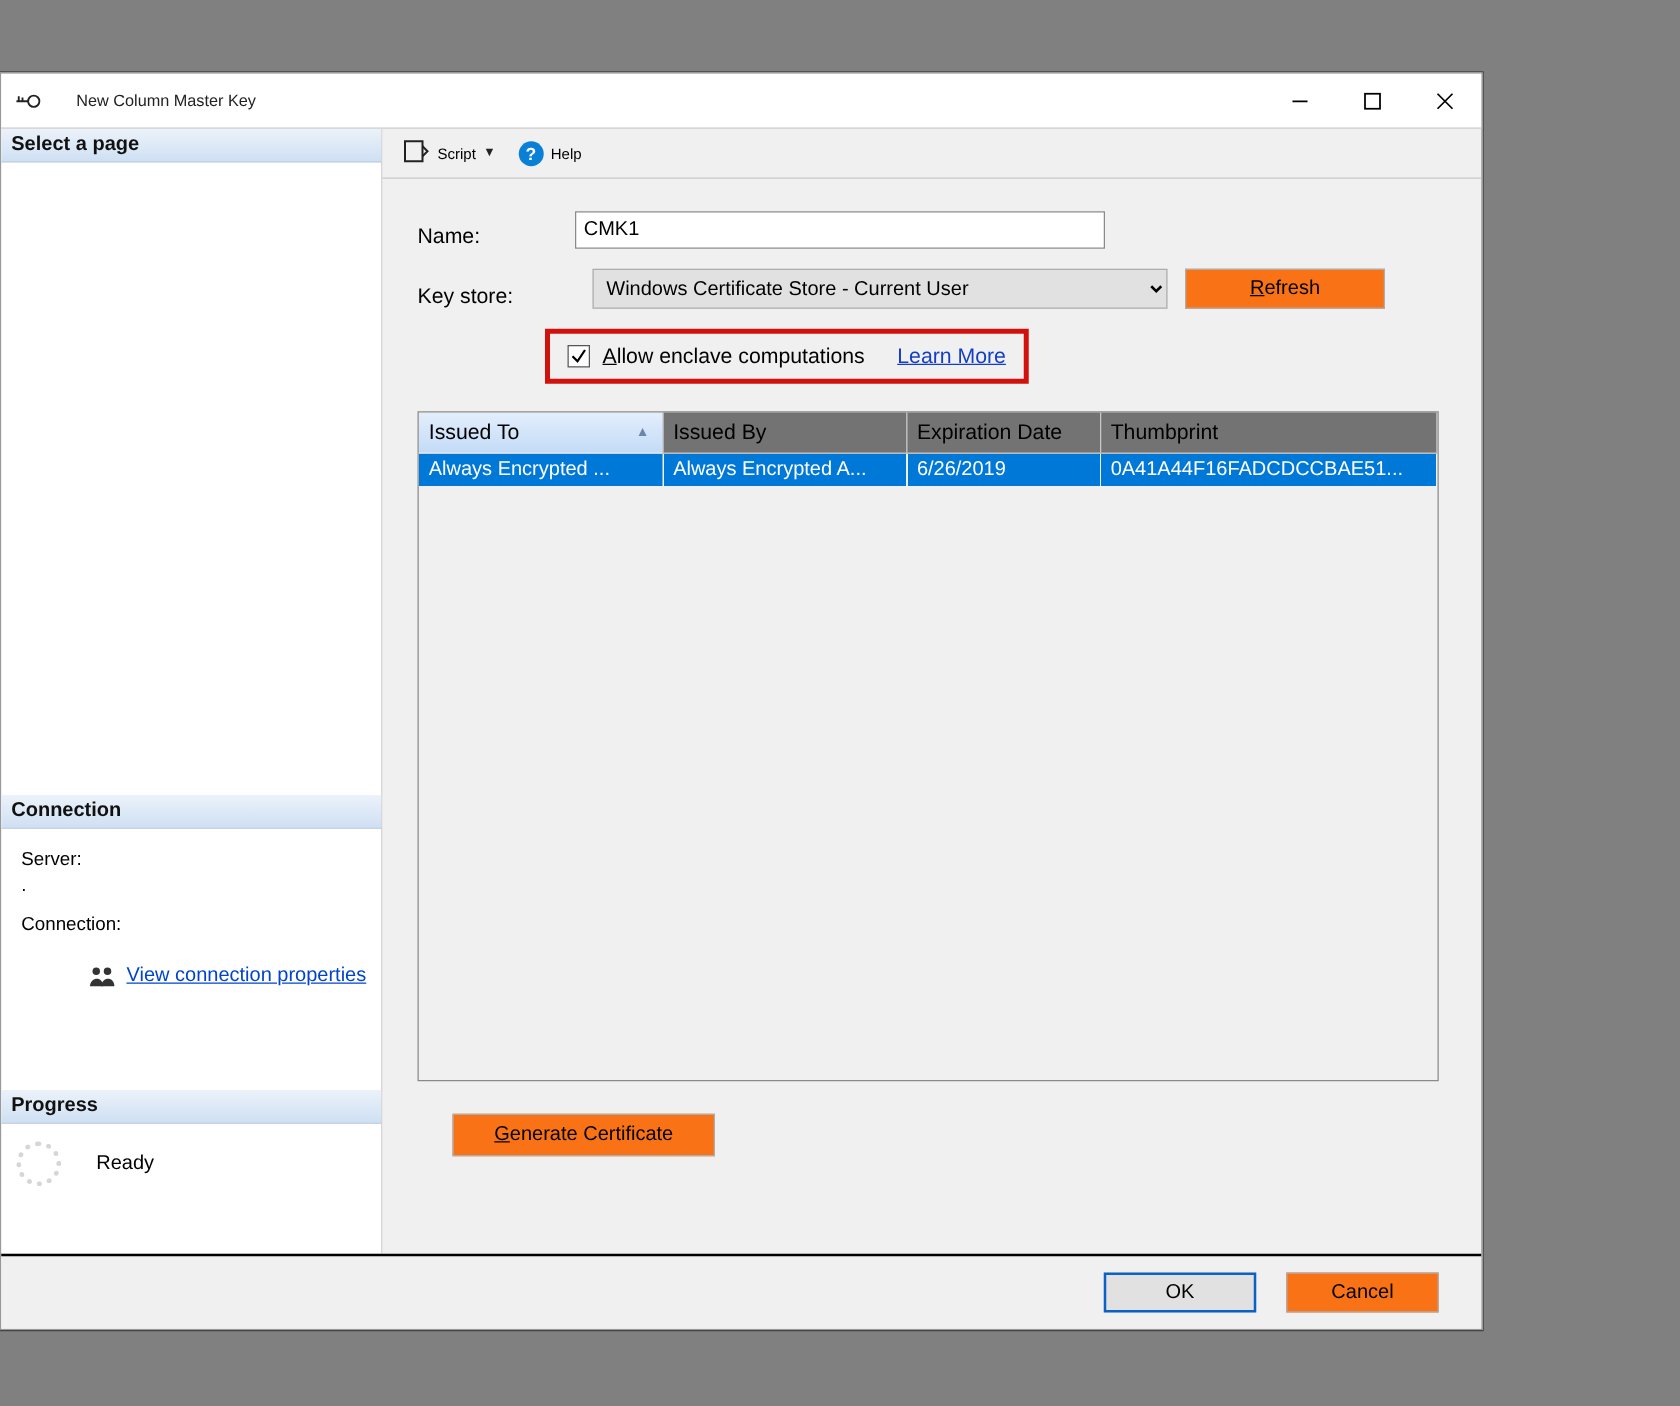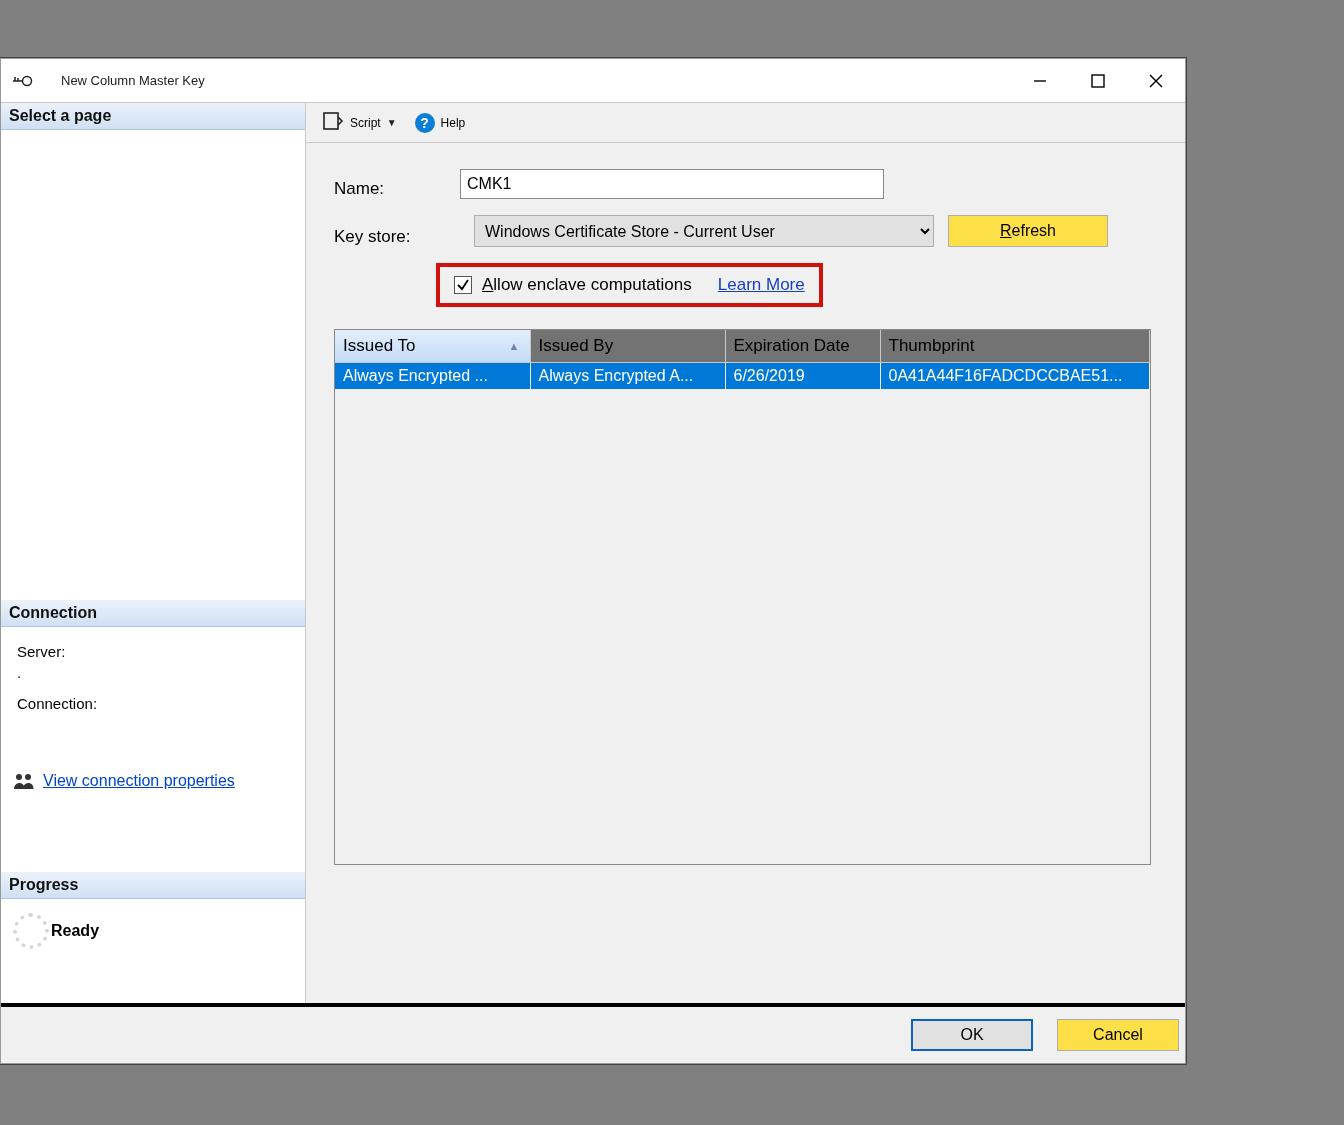--- a/index.html
+++ b/index.html
@@ -16,41 +16,41 @@
   .titlebar .win-btn svg { pointer-events:none; }
 
   .body { flex:1; display:flex; overflow:hidden; }
 
   
   .left { width:305px; background:#fff; border-right:1px solid #c8c8c8; display:flex; flex-direction:column; }
   .section-head { background:linear-gradient(#ecf2fa,#cfe0f3); border-bottom:1px solid #b2c6dd; font-weight:bold; font-size:16px; padding:4px 8px; color:#111; }
   .left .page-area { flex:1; }
   .left .conn-area { padding:10px 16px; font-size:15px; color:#000; }
   .left .conn-area div { margin:6px 0 14px 0; }
-  .left .conn-link { display:flex; align-items:center; gap:8px; margin-top:36px; padding:0 12px 12px 12px;}
+  .left .conn-link { display:flex; align-items:center; gap:8px; padding:0 12px 12px 12px;justify-content:flex-end;}
   .left .conn-link a { color:#0044cc; text-decoration:underline; font-size:16px; }
-  .left .progress-area { padding:14px 12px; display:flex; align-items:center; gap:2px; font-size:16px;font-weight:bold; }
+  .left .progress-area { padding:14px 12px; display:flex; align-items:center; gap:28px; font-size:16px; }
   .spinner { width:36px; height:36px; border-radius:50%; border:4px dotted #d6d6d6; }
 
   
   .right { flex:1; display:flex; flex-direction:column; background:#f0f0f0; }
   .toolbar { height:40px; border-bottom:1px solid #c8c8c8; display:flex; align-items:center; gap:6px; padding:0 10px; }
   .tool-script { display:flex; align-items:center; gap:6px; padding:2px 6px; }
   .tool-help { display:flex; align-items:center; gap:6px; padding:2px 6px; }
   .toolbar .lbl { font-size:12px; }
   .chev { font-size:10px; color:#222; }
   .help-ico { width:20px; height:20px; border-radius:50%; background:#0a7fd6; color:#fff; display:flex; align-items:center; justify-content:center; font-weight:bold; font-size:14px;}
 
   .form { padding:26px 28px 12px 28px; }
   .row { display:flex; align-items:flex-end; margin-bottom:16px; }
   .row .lab { width:126px; font-size:17px; }
   .row input[type=text] { height:30px; border:1px solid #8a8a8a; padding:2px 6px; font-size:16px; background:#fff; }
   .name-input { width:424px; }
   .row select { height:32px; width:460px; border:1px solid #adadad; background:#e1e1e1; font-size:16px; padding:0 6px; }
-  .btn { background:#fde047; border:1px solid #adadad; height:32px; padding:0 20px; font-size:16px; cursor:default; }
+  .btn { background:#f97316; border:1px solid #adadad; height:32px; padding:0 20px; font-size:16px; cursor:default; }
   .refresh-btn { width:160px; }
 
   .highlight-box { border:4px solid #d1120c; padding:8px 14px; display:inline-flex; align-items:flex-start; gap:26px; margin-left:102px; margin-bottom:22px; }
   .chk-wrap { display:flex; align-items:center; gap:10px; }
   .chk { width:18px; height:18px; border:1px solid #555; background:#fff; display:flex; align-items:center; justify-content:center; }
   .chk svg { display:block; }
   .chk-label { font-size:17px; }
   .learn { color:#143fc3; text-decoration:underline; font-size:17px; }
 
   .grid { border:1px solid #8a8a8a; background:#f0f0f0; height:536px; margin:0 6px 0 0; }
@@ -58,21 +58,21 @@
   th { background:#737373; text-align:left; font-weight:normal; font-size:17px; padding:6px 8px; border-right:1px solid #c8c8c8; border-bottom:1px solid #c8c8c8; vertical-align:middle; }
   th.sorted { background:linear-gradient(#e3eefc,#c3dbf7); position:relative; }
   th.sorted .sort-tri { position:absolute; right:10px; top:50%; transform:translateY(-50%); color:#6b86a8; font-size:11px; }
   tr.selected td { background:#0078d7; color:#fff; }
   td { padding:4px 8px; font-size:16px; border-right:1px solid transparent; white-space:nowrap; overflow:hidden; text-overflow:ellipsis; }
 
   .gen-row { padding:26px 28px; }
   .gen-btn { width:210px; height:34px; }
 
   
-  .footer { height:60px; border-top:4px solid #000000; background:#f0f0f0; display:flex; justify-content:flex-end; align-items:center; gap:24px; padding:0 6px; }
+  .footer { height:60px; border-top:2px solid #000000; background:#f0f0f0; display:flex; justify-content:flex-end; align-items:center; gap:24px; padding:0 34px; }
   .footer .btn { width:122px; height:32px; }
   .ok-btn { border:2px solid #0b62c4; background:#e1e1e1; }
 
   .u { text-decoration:underline; }
   .people-ico svg { display:block; }
 </style>
 </head>
 <body>
 
 <div class="window">
@@ -206,20 +206,23 @@
               <tr class="selected">
                 <td>Always Encrypted ...</td>
                 <td>Always Encrypted A...</td>
                 <td>6/26/2019</td>
                 <td>0A41A44F16FADCDCCBAE51...</td>
               </tr>
             </tbody>
           </table>
         </div>
 
+        <div class="gen-row">
+          <button class="btn gen-btn"><span class="u">G</span><span>enerate Certificate</span></button>
+        </div>
       </div>
 
       <div style="flex:1"></div>
     </div>
   </div>
 
   <div class="footer">
     <button class="btn ok-btn">OK</button>
     <button class="btn">Cancel</button>
   </div>

